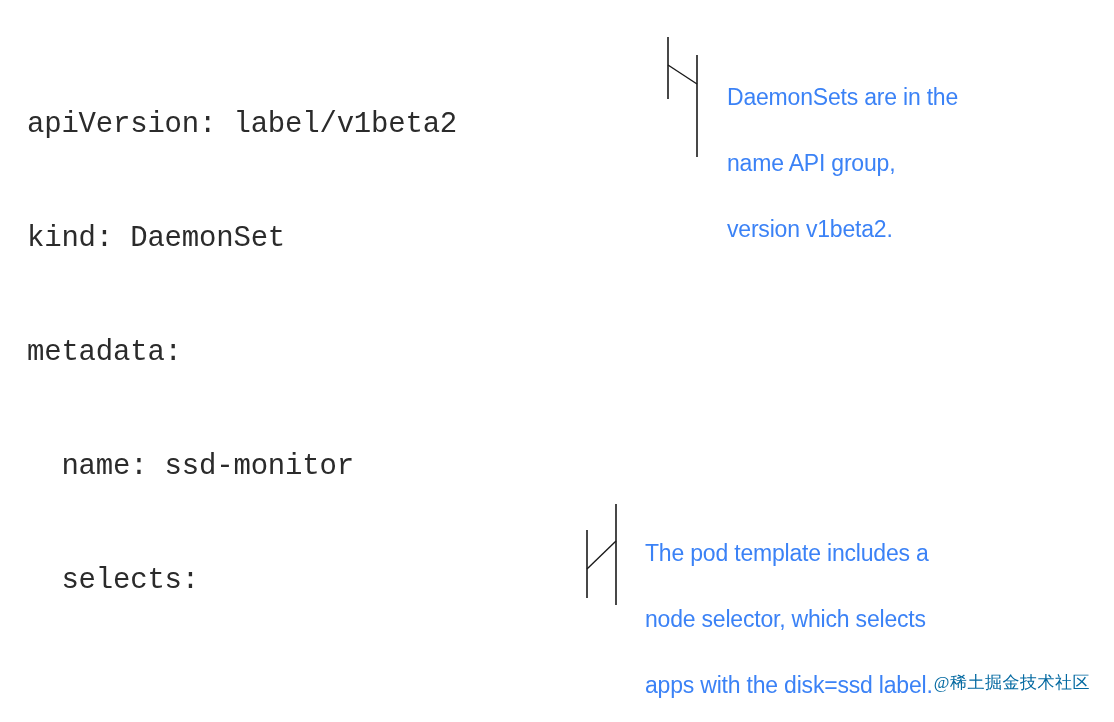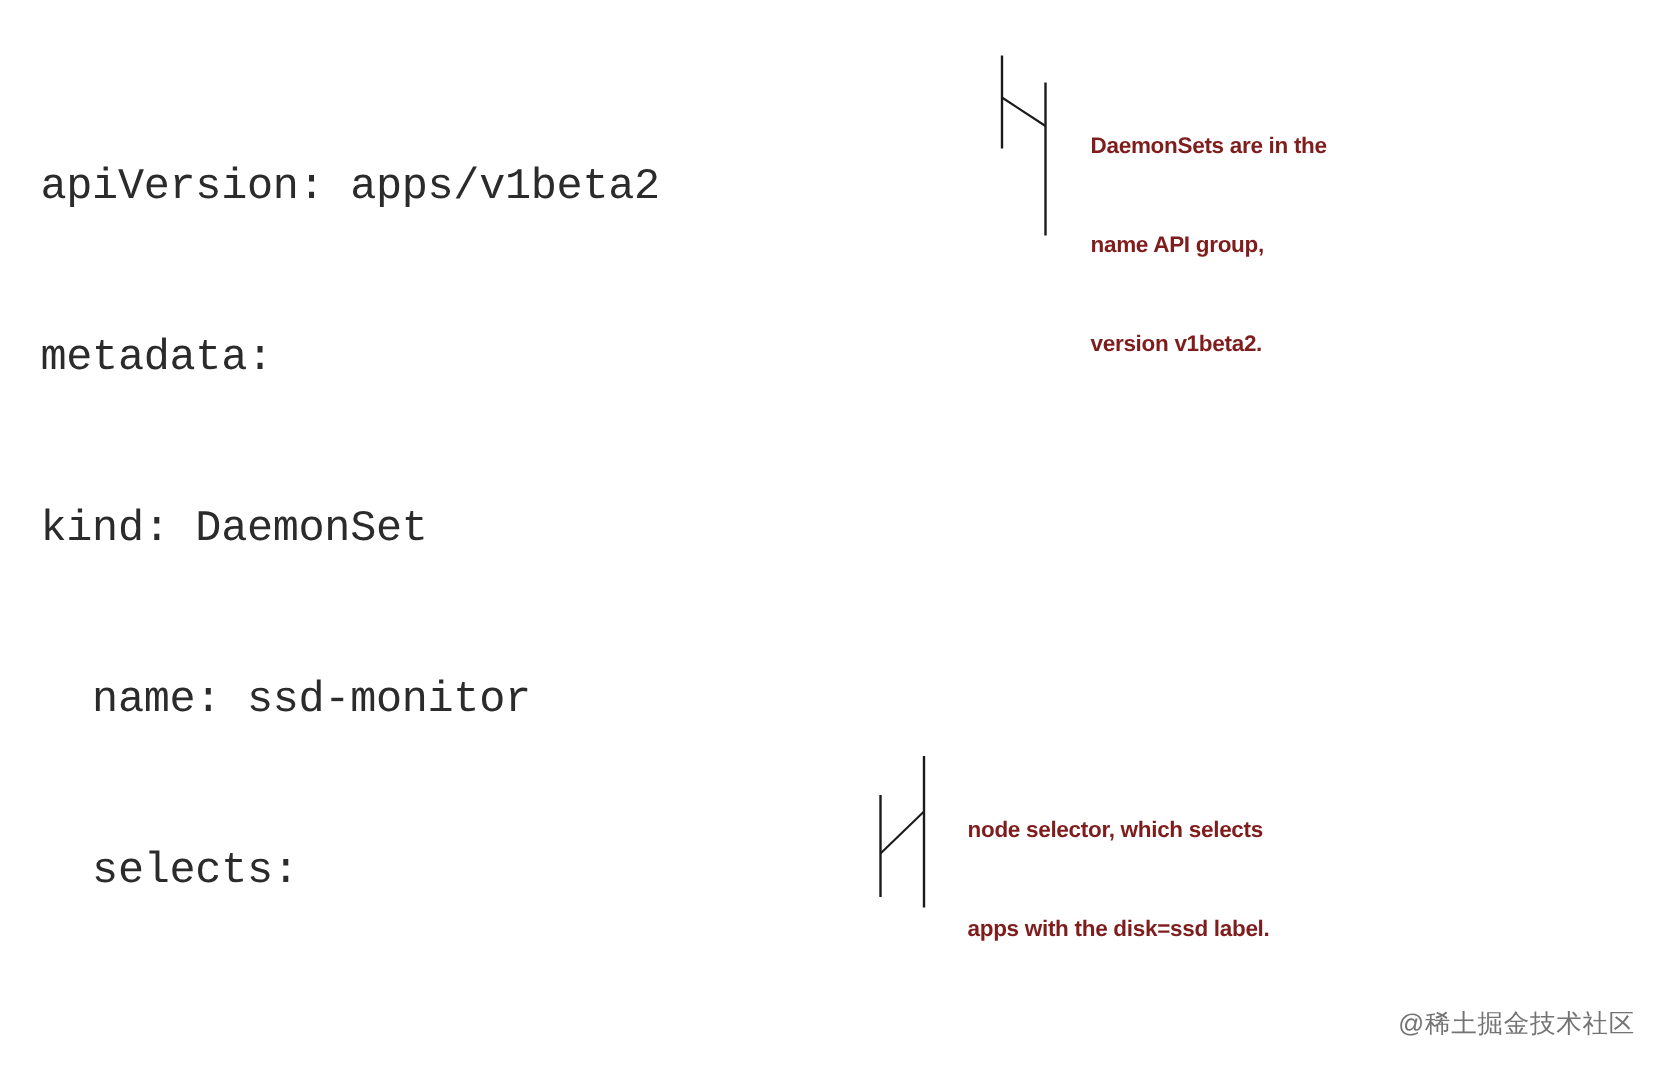--- a/index.html
+++ b/index.html
@@ -31,54 +31,54 @@
   #code-listing .code-line {
     white-space: pre;
     display: block;
     height: 38px;
   }
 
   
   .annotation {
     position: absolute;
     font-family: "Liberation Sans", sans-serif;
-    font-weight: bold;
-    font-size: 15px;
+    font-weight: normal;
+    font-size: 23px;
     line-height: 33px;
-    color: #7f1d1d;
+    color: #3b82f6;
     letter-spacing: -0.2px;
     white-space: pre-line;
   }
   .annotation .ann-line { display: block; }
 
   .leader {
     position: absolute;
     overflow: visible;
   }
 
   
   #watermark {
     position: absolute;
     right: 24px;
     bottom: 28px;
-    font-family: Liberation Sans, sans-serif;
+    font-family: Liberation Serif, serif;
     font-size: 17px;
-    color: #737373;
+    color: #0369a1;
     letter-spacing: 0.5px;
     white-space: nowrap;
     margin-left: 22px;
   }
 </style>
 </head>
 <body>
 
 <div id="code-listing">
-  <span class="code-line">apiVersion: apps/v1beta2</span>
+  <span class="code-line">apiVersion: label/v1beta2</span>
+  <span class="code-line">kind: DaemonSet</span>
   <span class="code-line">metadata:</span>
-  <span class="code-line">kind: DaemonSet</span>
   <span class="code-line">  name: ssd-monitor</span>
   <span class="code-line">  selects:</span>
   
   
   
   
   
   
   
   
@@ -100,17 +100,18 @@
   <span class="ann-line">version v1beta2.</span>
 </div>
 
 <svg class="leader" style="left:579px; top:498px;" width="50" height="118" viewBox="0 0 50 118">
   <line x1="8" y1="32" x2="8" y2="100" stroke="#1a1a1a" stroke-width="1.6"></line>
   <line x1="37" y1="6" x2="37" y2="107" stroke="#1a1a1a" stroke-width="1.6"></line>
   <line x1="8" y1="71" x2="37" y2="43" stroke="#1a1a1a" stroke-width="1.4"></line>
 </svg>
 
 <div class="annotation" style="left:645px; top:504px; width:430px;">
+  <span class="ann-line">The pod template includes a</span>
   <span class="ann-line">node selector, which selects</span>
   <span class="ann-line">apps with the disk=ssd label.</span>
 </div>
 
 <div id="watermark">@稀土掘金技术社区</div>
 
 </body></html>

